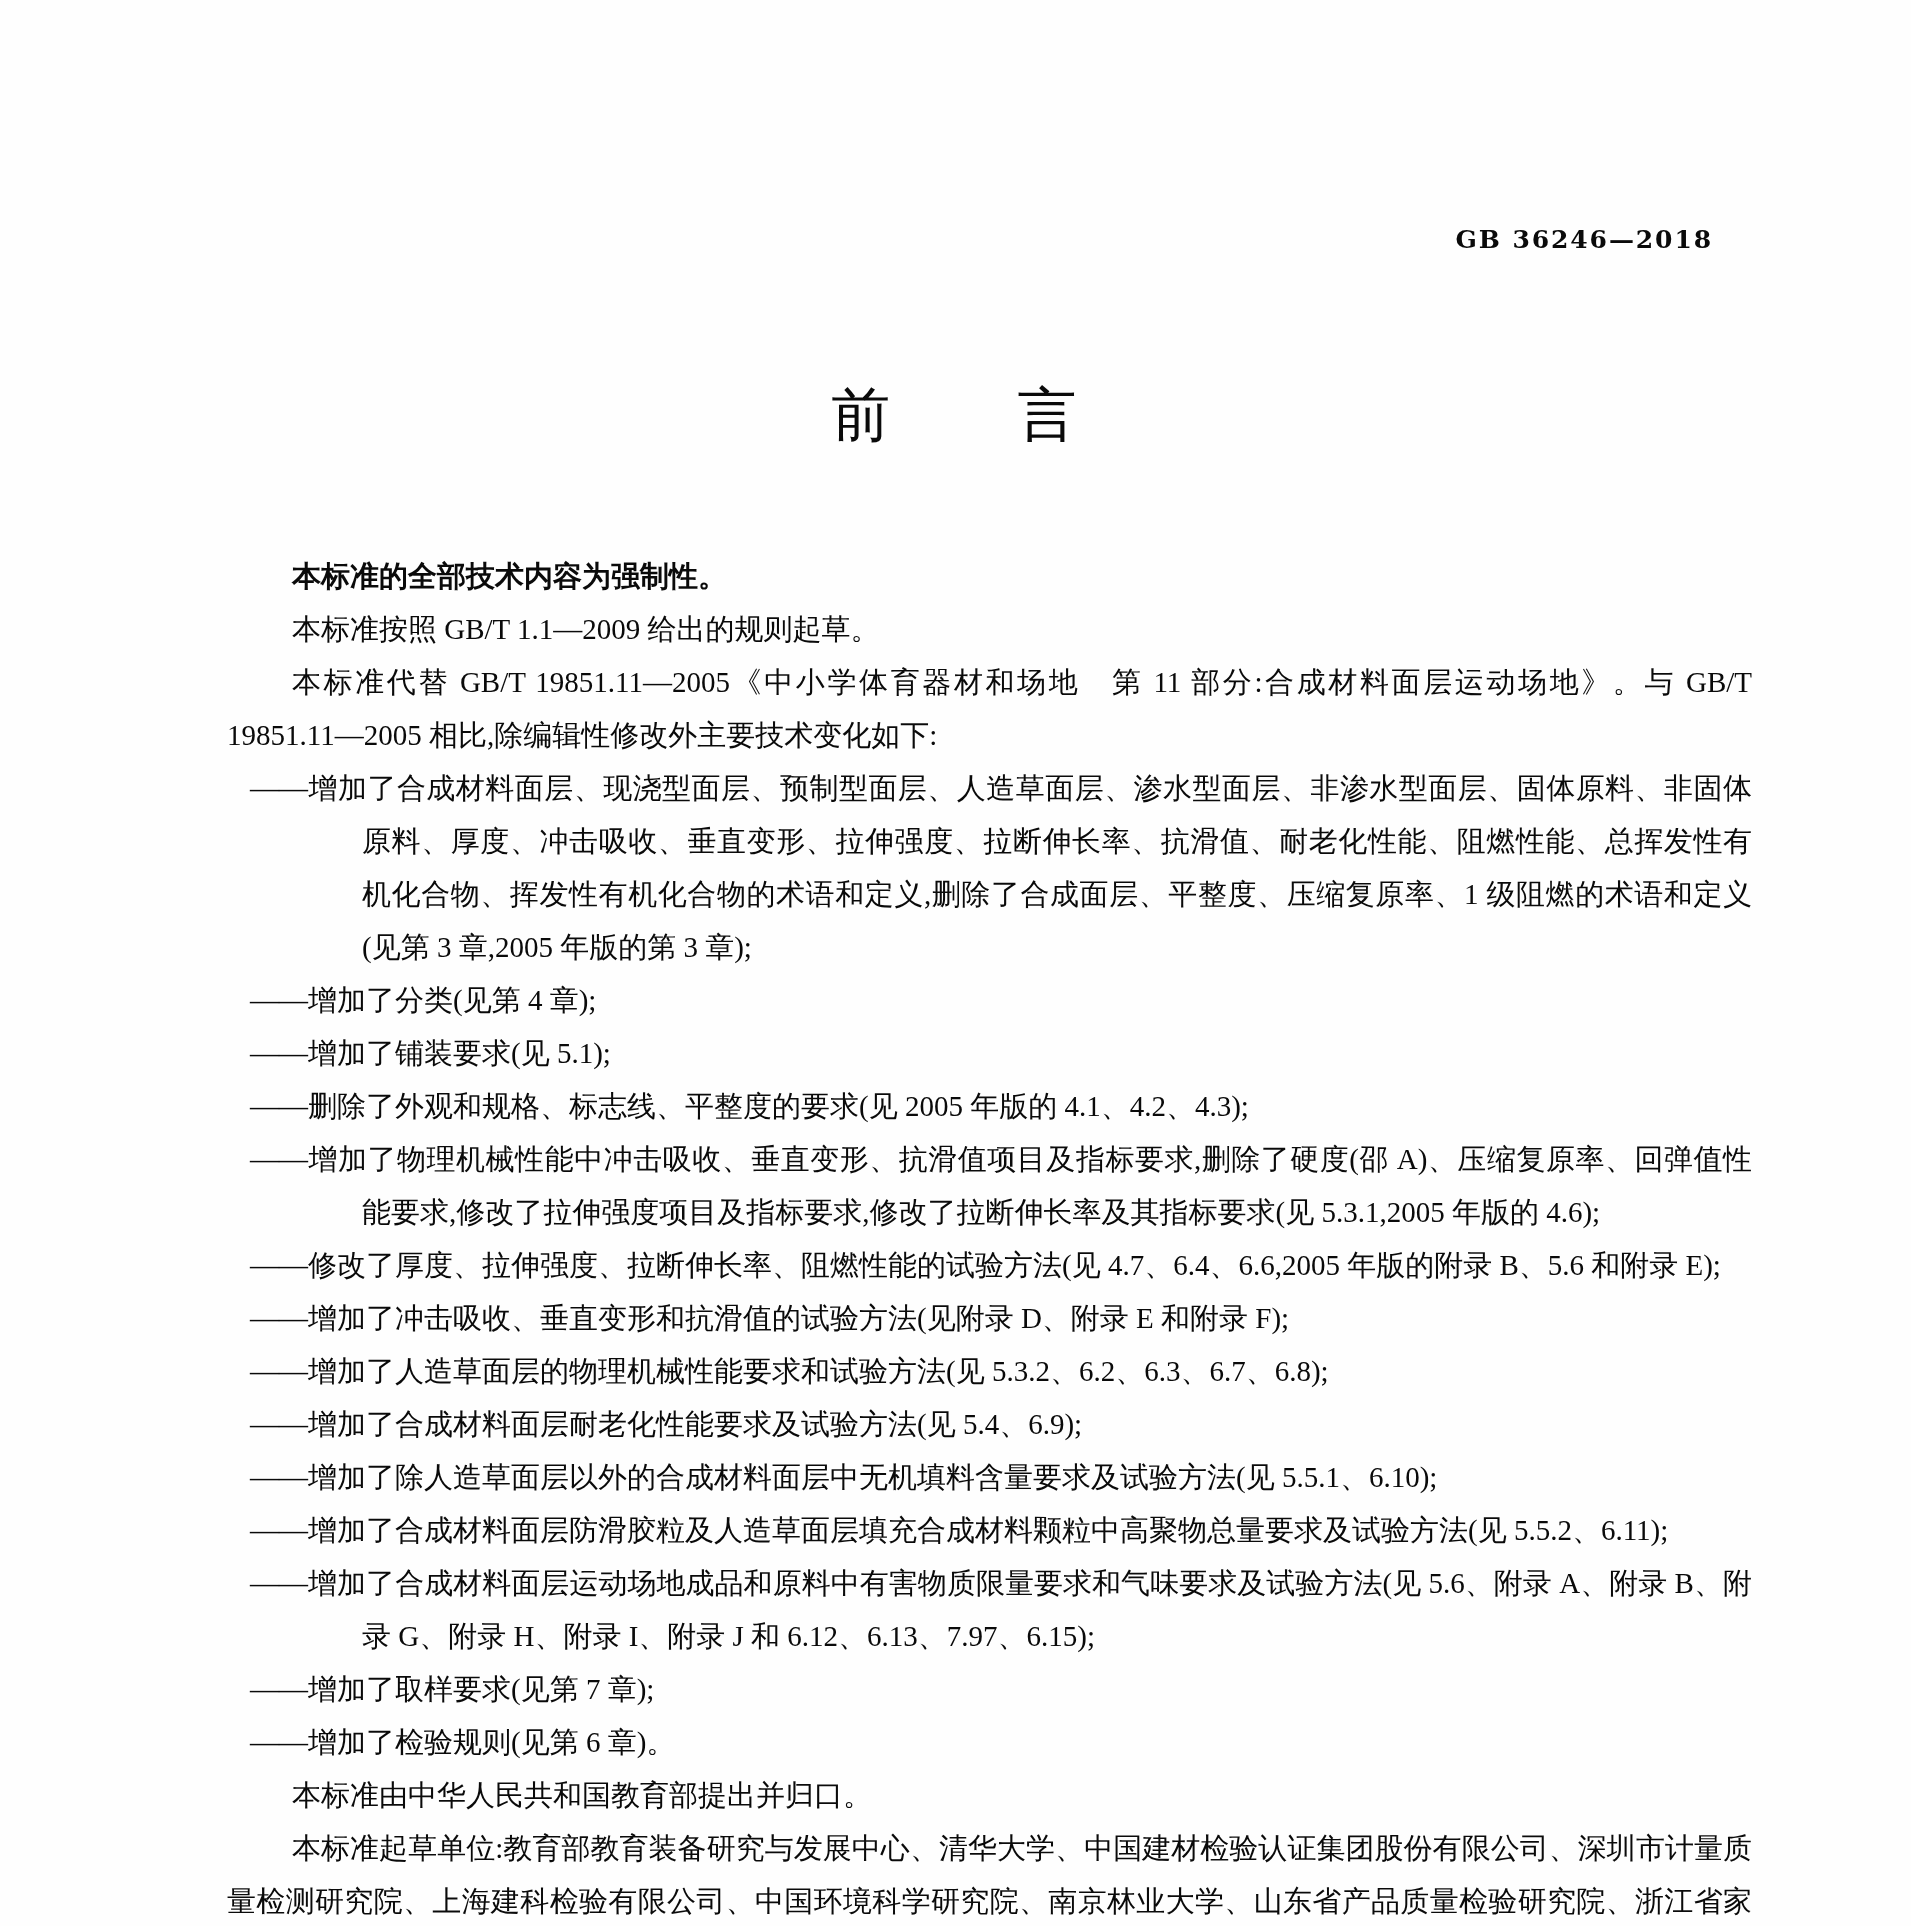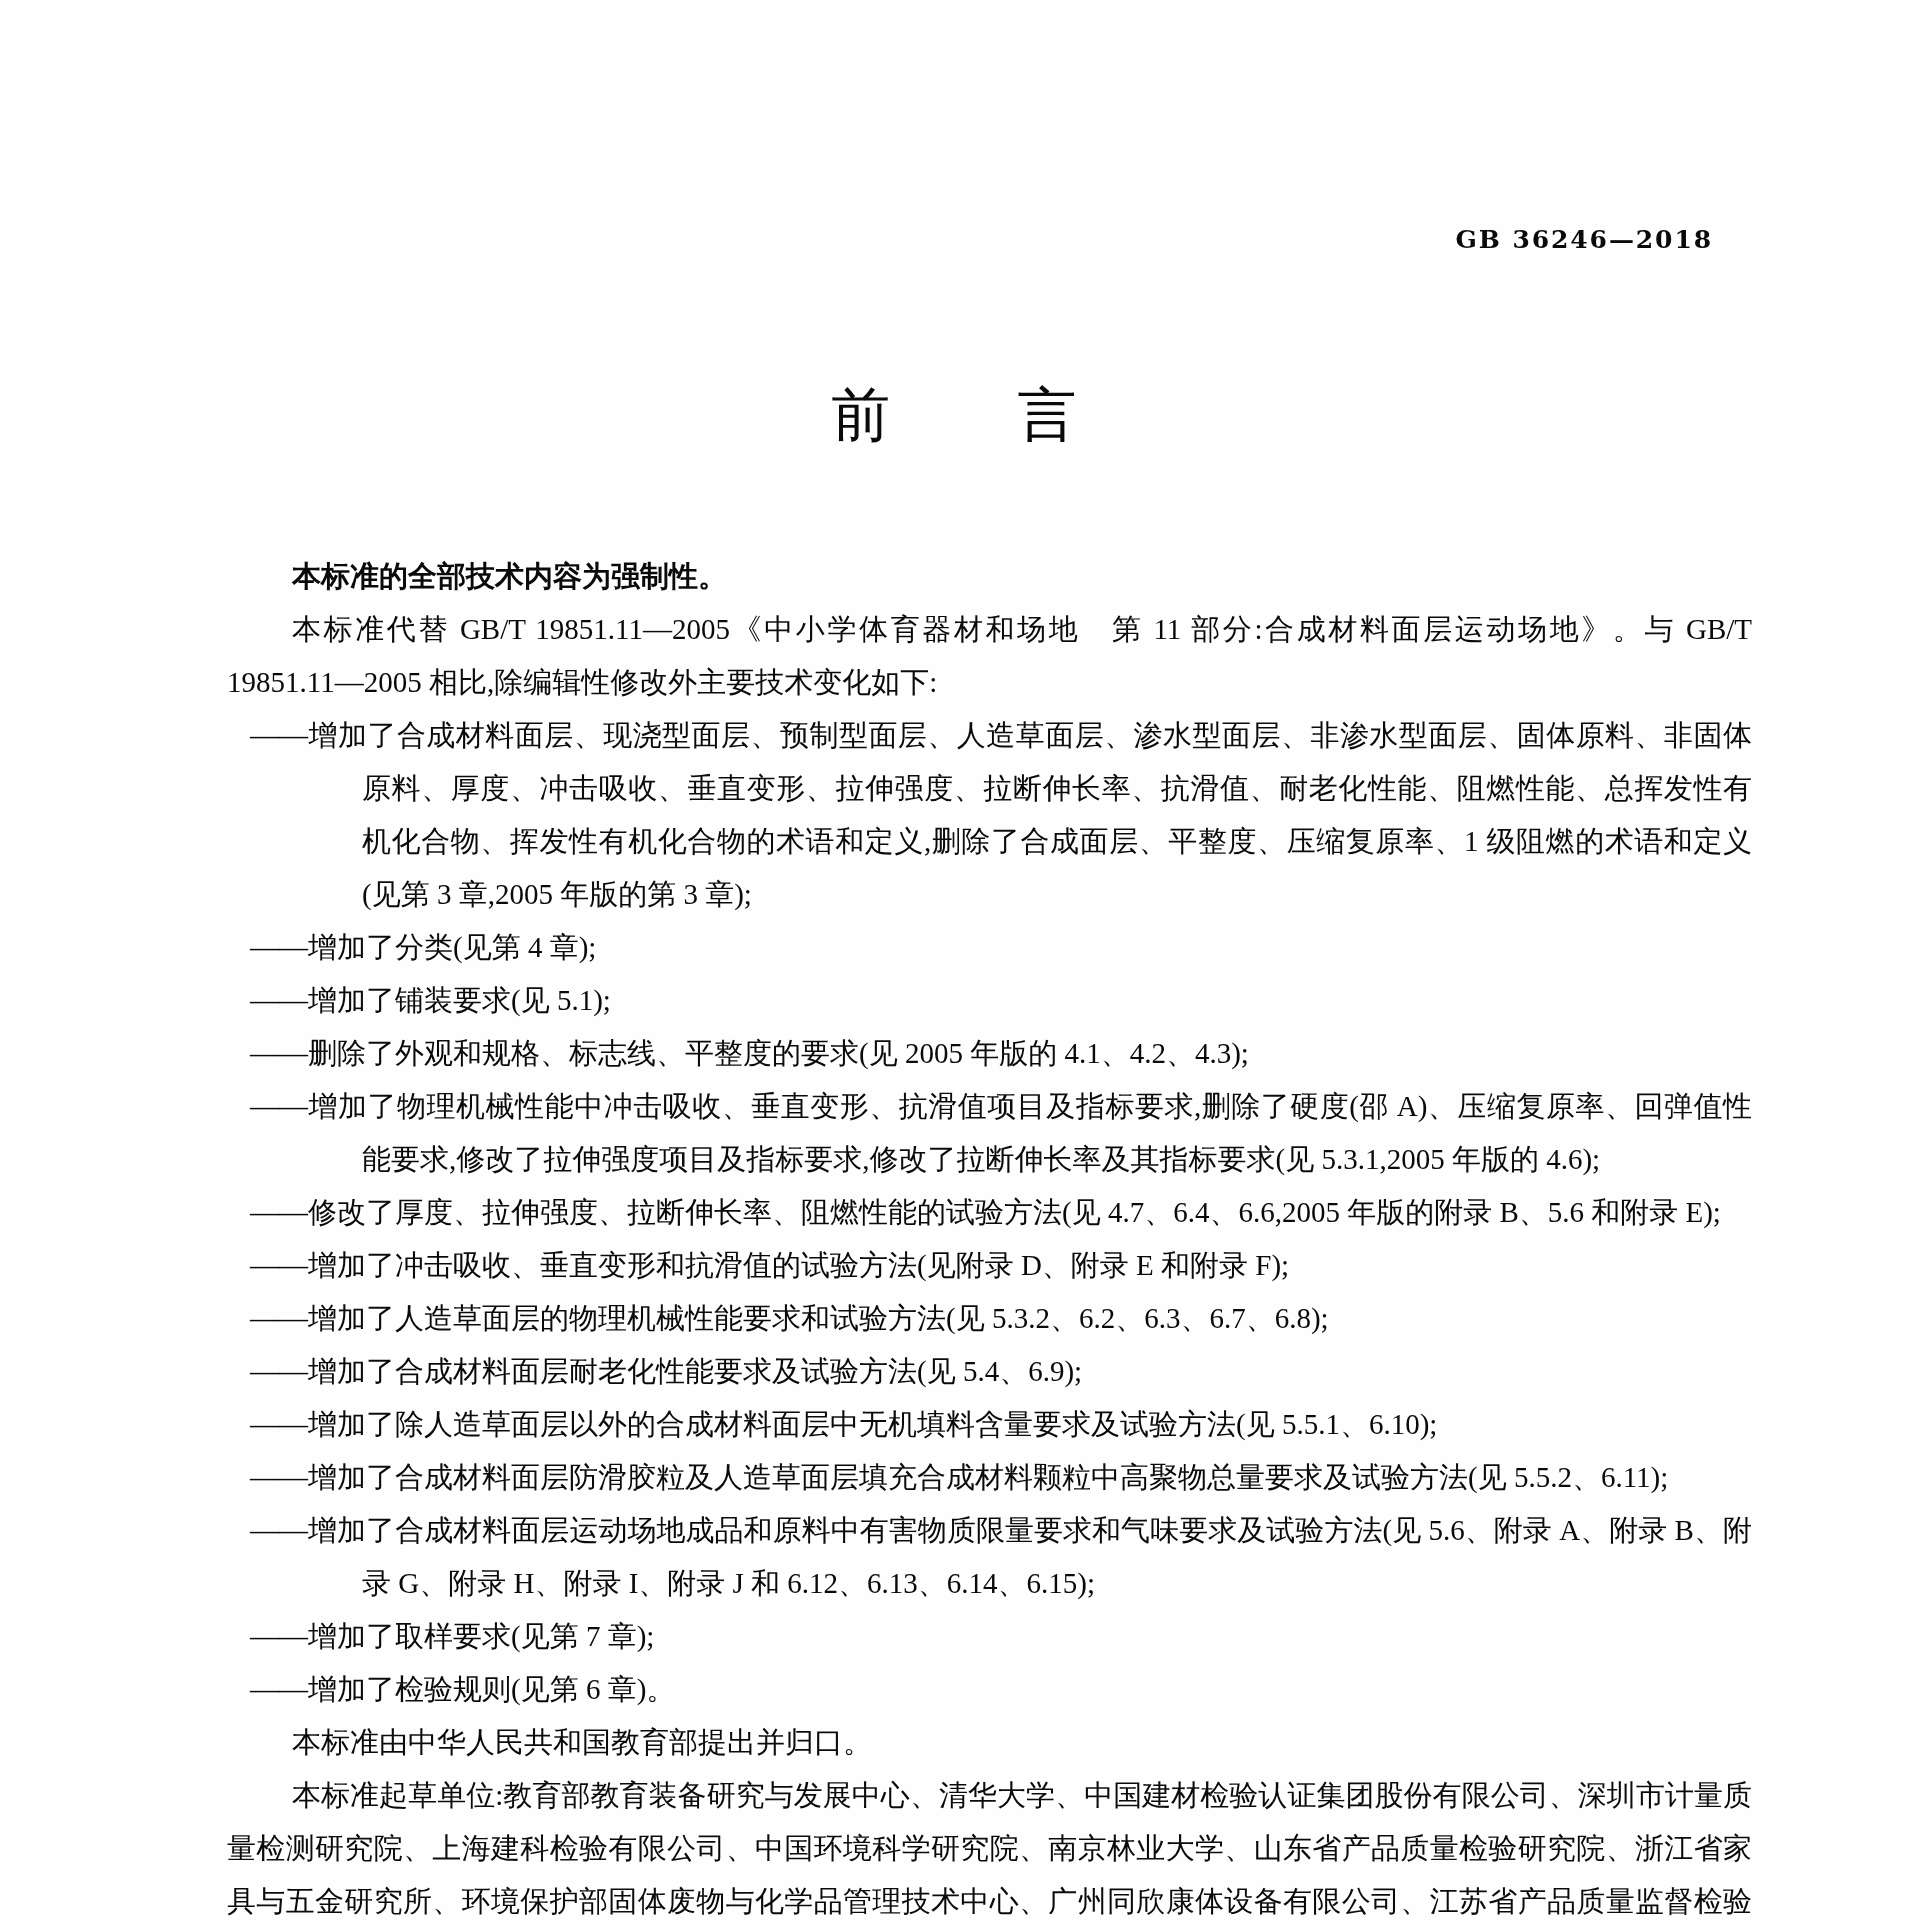--- a/index.html
+++ b/index.html
@@ -58,35 +58,36 @@
 <body>
 
 <div class="page">
 
   <div class="std-code">GB 36246—2018</div>
 
   <h1 class="title">前　　言</h1>
 
   <div class="content">
     <p class="hei indent">本标准的全部技术内容为强制性。</p>
+    <p class="indent">本标准按照 GB/T 1.1—2009 给出的规则起草。</p>
     <p class="indent">本标准代替 GB/T 19851.11—2005《中小学体育器材和场地　第 11 部分:合成材料面层运动场地》。与 GB/T 19851.11—2005 相比,除编辑性修改外主要技术变化如下:</p>
 
     <div>
       <p class="li">——增加了合成材料面层、现浇型面层、预制型面层、人造草面层、渗水型面层、非渗水型面层、固体原料、非固体原料、厚度、冲击吸收、垂直变形、拉伸强度、拉断伸长率、抗滑值、耐老化性能、阻燃性能、总挥发性有机化合物、挥发性有机化合物的术语和定义,删除了合成面层、平整度、压缩复原率、1 级阻燃的术语和定义(见第 3 章,2005 年版的第 3 章);</p>
       <p class="li">——增加了分类(见第 4 章);</p>
       <p class="li">——增加了铺装要求(见 5.1);</p>
       <p class="li">——删除了外观和规格、标志线、平整度的要求(见 2005 年版的 4.1、4.2、4.3);</p>
       <p class="li">——增加了物理机械性能中冲击吸收、垂直变形、抗滑值项目及指标要求,删除了硬度(邵 A)、压缩复原率、回弹值性能要求,修改了拉伸强度项目及指标要求,修改了拉断伸长率及其指标要求(见 5.3.1,2005 年版的 4.6);</p>
       <p class="li">——修改了厚度、拉伸强度、拉断伸长率、阻燃性能的试验方法(见 4.7、6.4、6.6,2005 年版的附录 B、5.6 和附录 E);</p>
       <p class="li">——增加了冲击吸收、垂直变形和抗滑值的试验方法(见附录 D、附录 E 和附录 F);</p>
       <p class="li">——增加了人造草面层的物理机械性能要求和试验方法(见 5.3.2、6.2、6.3、6.7、6.8);</p>
       <p class="li">——增加了合成材料面层耐老化性能要求及试验方法(见 5.4、6.9);</p>
       <p class="li">——增加了除人造草面层以外的合成材料面层中无机填料含量要求及试验方法(见 5.5.1、6.10);</p>
       <p class="li">——增加了合成材料面层防滑胶粒及人造草面层填充合成材料颗粒中高聚物总量要求及试验方法(见 5.5.2、6.11);</p>
-      <p class="li">——增加了合成材料面层运动场地成品和原料中有害物质限量要求和气味要求及试验方法(见 5.6、附录 A、附录 B、附录 G、附录 H、附录 I、附录 J 和 6.12、6.13、6.14、6.15);</p>
+      <p class="li">——增加了合成材料面层运动场地成品和原料中有害物质限量要求和气味要求及试验方法(见 5.6、附录 A、附录 B、附录 G、附录 H、附录 I、附录 J 和 6.12、6.13、7.97、6.15);</p>
       <p class="li">——增加了取样要求(见第 7 章);</p>
       <p class="li">——增加了检验规则(见第 6 章)。</p>
     </div>
 
     <p class="indent">本标准由中华人民共和国教育部提出并归口。</p>
     <p class="indent">本标准起草单位:教育部教育装备研究与发展中心、清华大学、中国建材检验认证集团股份有限公司、深圳市计量质量检测研究院、上海建科检验有限公司、中国环境科学研究院、南京林业大学、山东省产品质量检验研究院、浙江省家具与五金研究所、环境保护部固体废物与化学品管理技术中心、广州同欣康体设备有限公司、江苏省产品质量监督检验研究院、广州质量监督检测研究院、上海市化学建材行业协会、武汉体育学院、中国聚氨酯工业协会、国正检验认证有限公司、国家体育总局体育器材装备中心、山东泰山体育工程有限公司、上海航宽体育场设施工程有限公司、广州大洋元亨化工有限公司、都佰城新材料技术(上海)有限公司、广州杰锐体育设施有限公司、深圳市领先康体实业有限公司、麦迪人造草坪股份有限公司、青岛科兴教育装备有限公司。</p>
   </div>
 
 </div>
 

